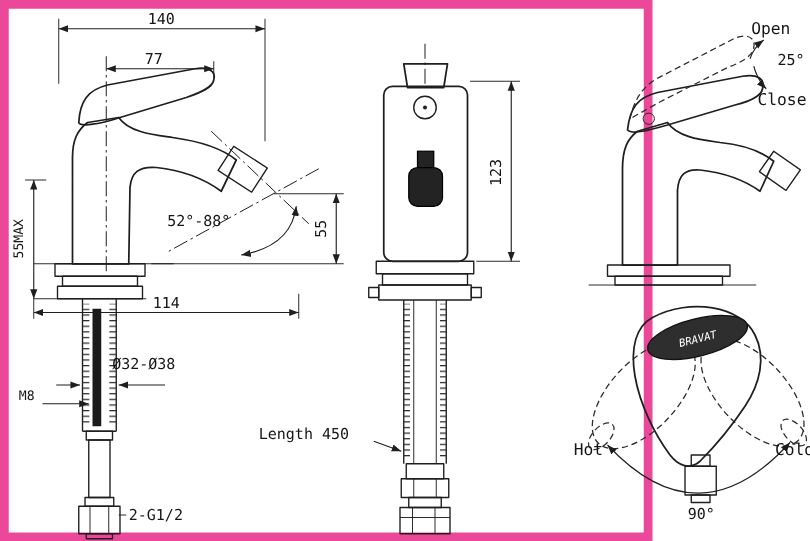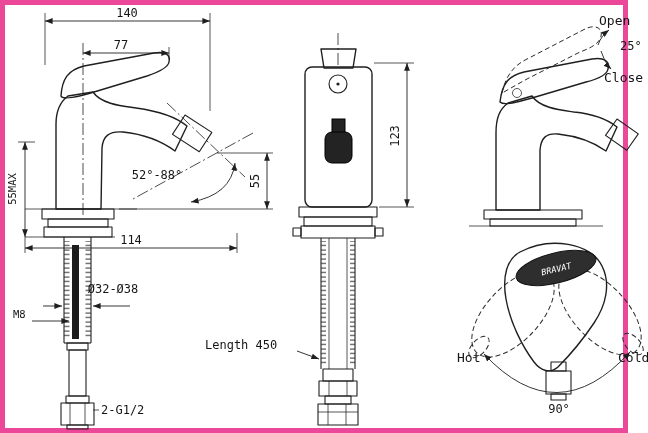--- a/index.html
+++ b/index.html
@@ -1,20 +1,20 @@
 <!DOCTYPE html>
 <html><head>
 <meta charset="utf-8">
 <style>
   html,body{margin:0;padding:0;background:#ffffff;}
   #canvas{
     position:relative;
-    width:628px;height:433px;
+    width:522px;height:433px;
     background:#ffffff;
-    border:5px solid #ec4899;
+    border:7px solid #ec4899;
     box-sizing:border-box;
     font-family:"DejaVu Sans Mono", monospace;
   }
   svg{display:block;}
   text{
     font-family:"DejaVu Sans Mono", monospace;
     font-size:12px;
     fill:#161616;
   }
   .small{font-size:10.5px;}

